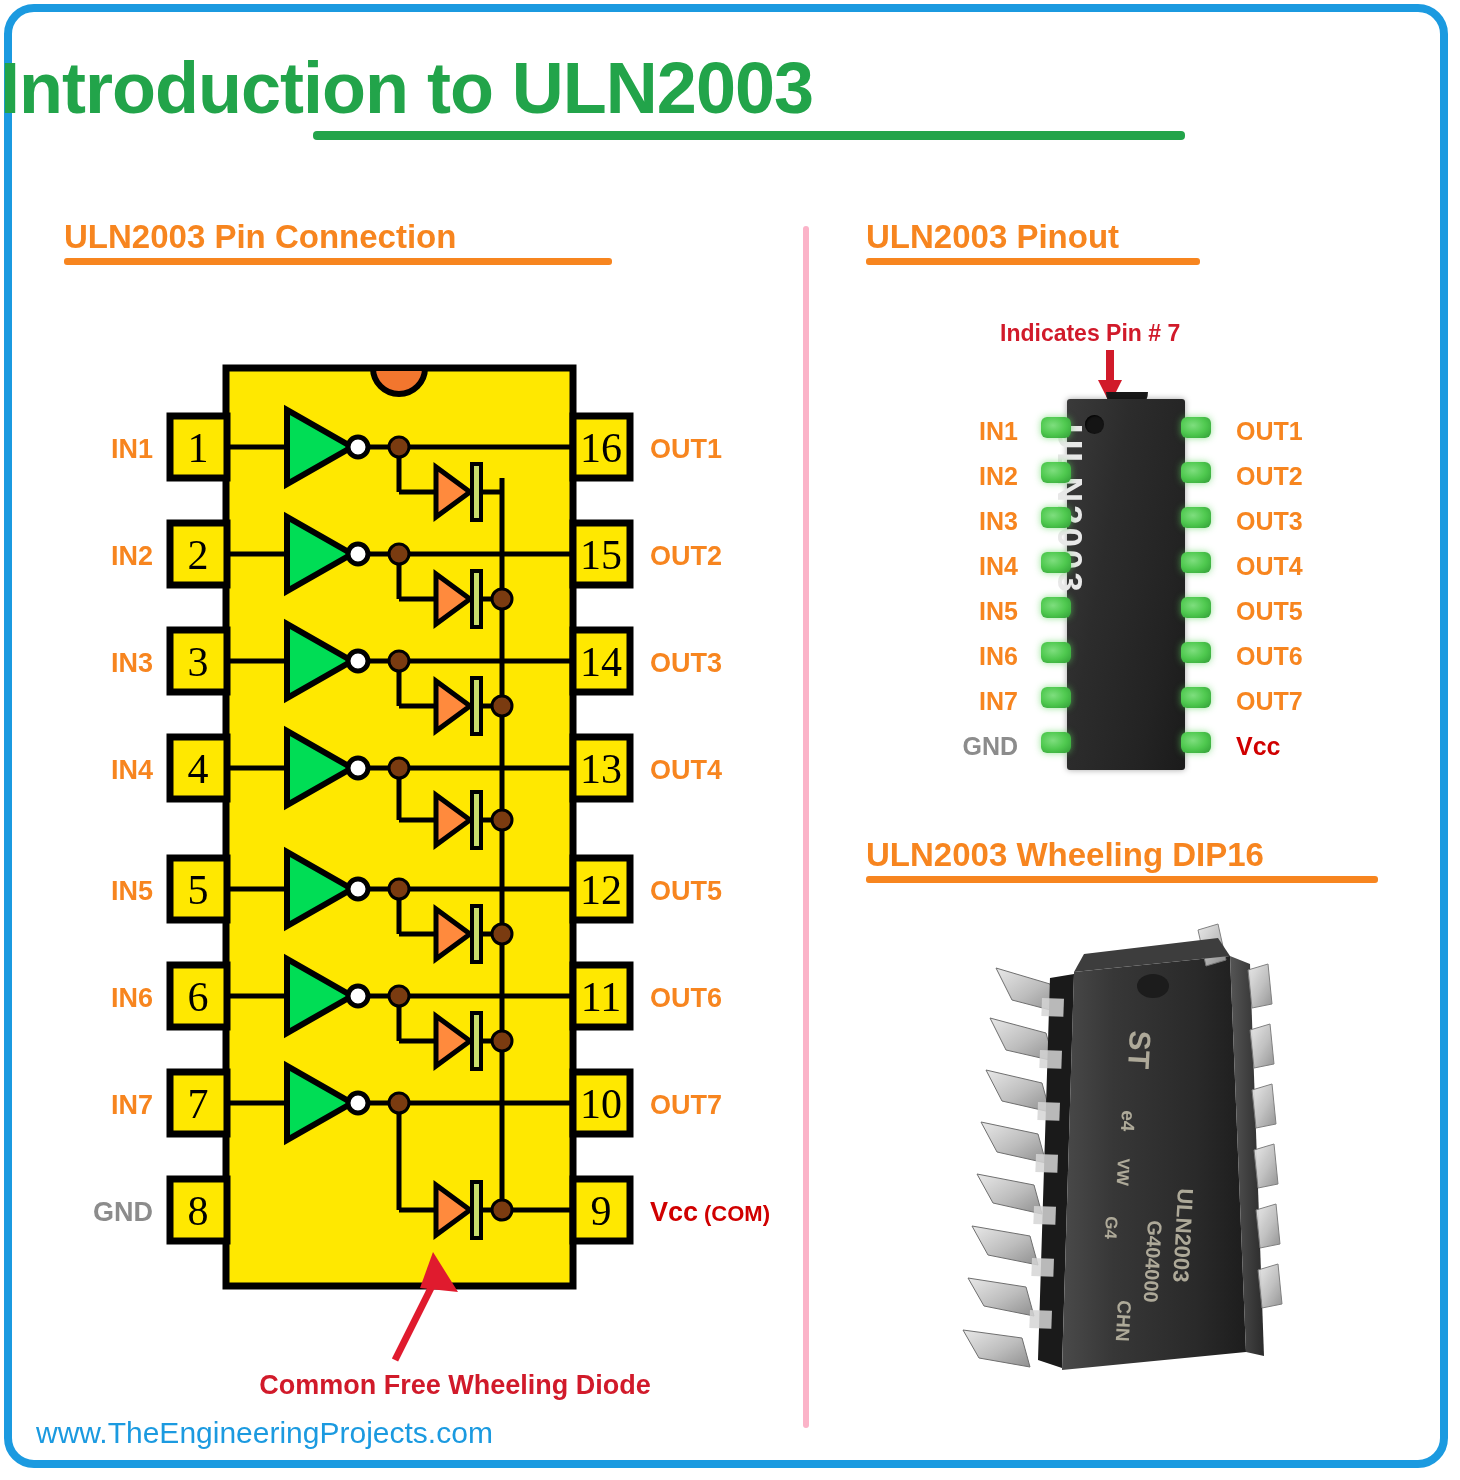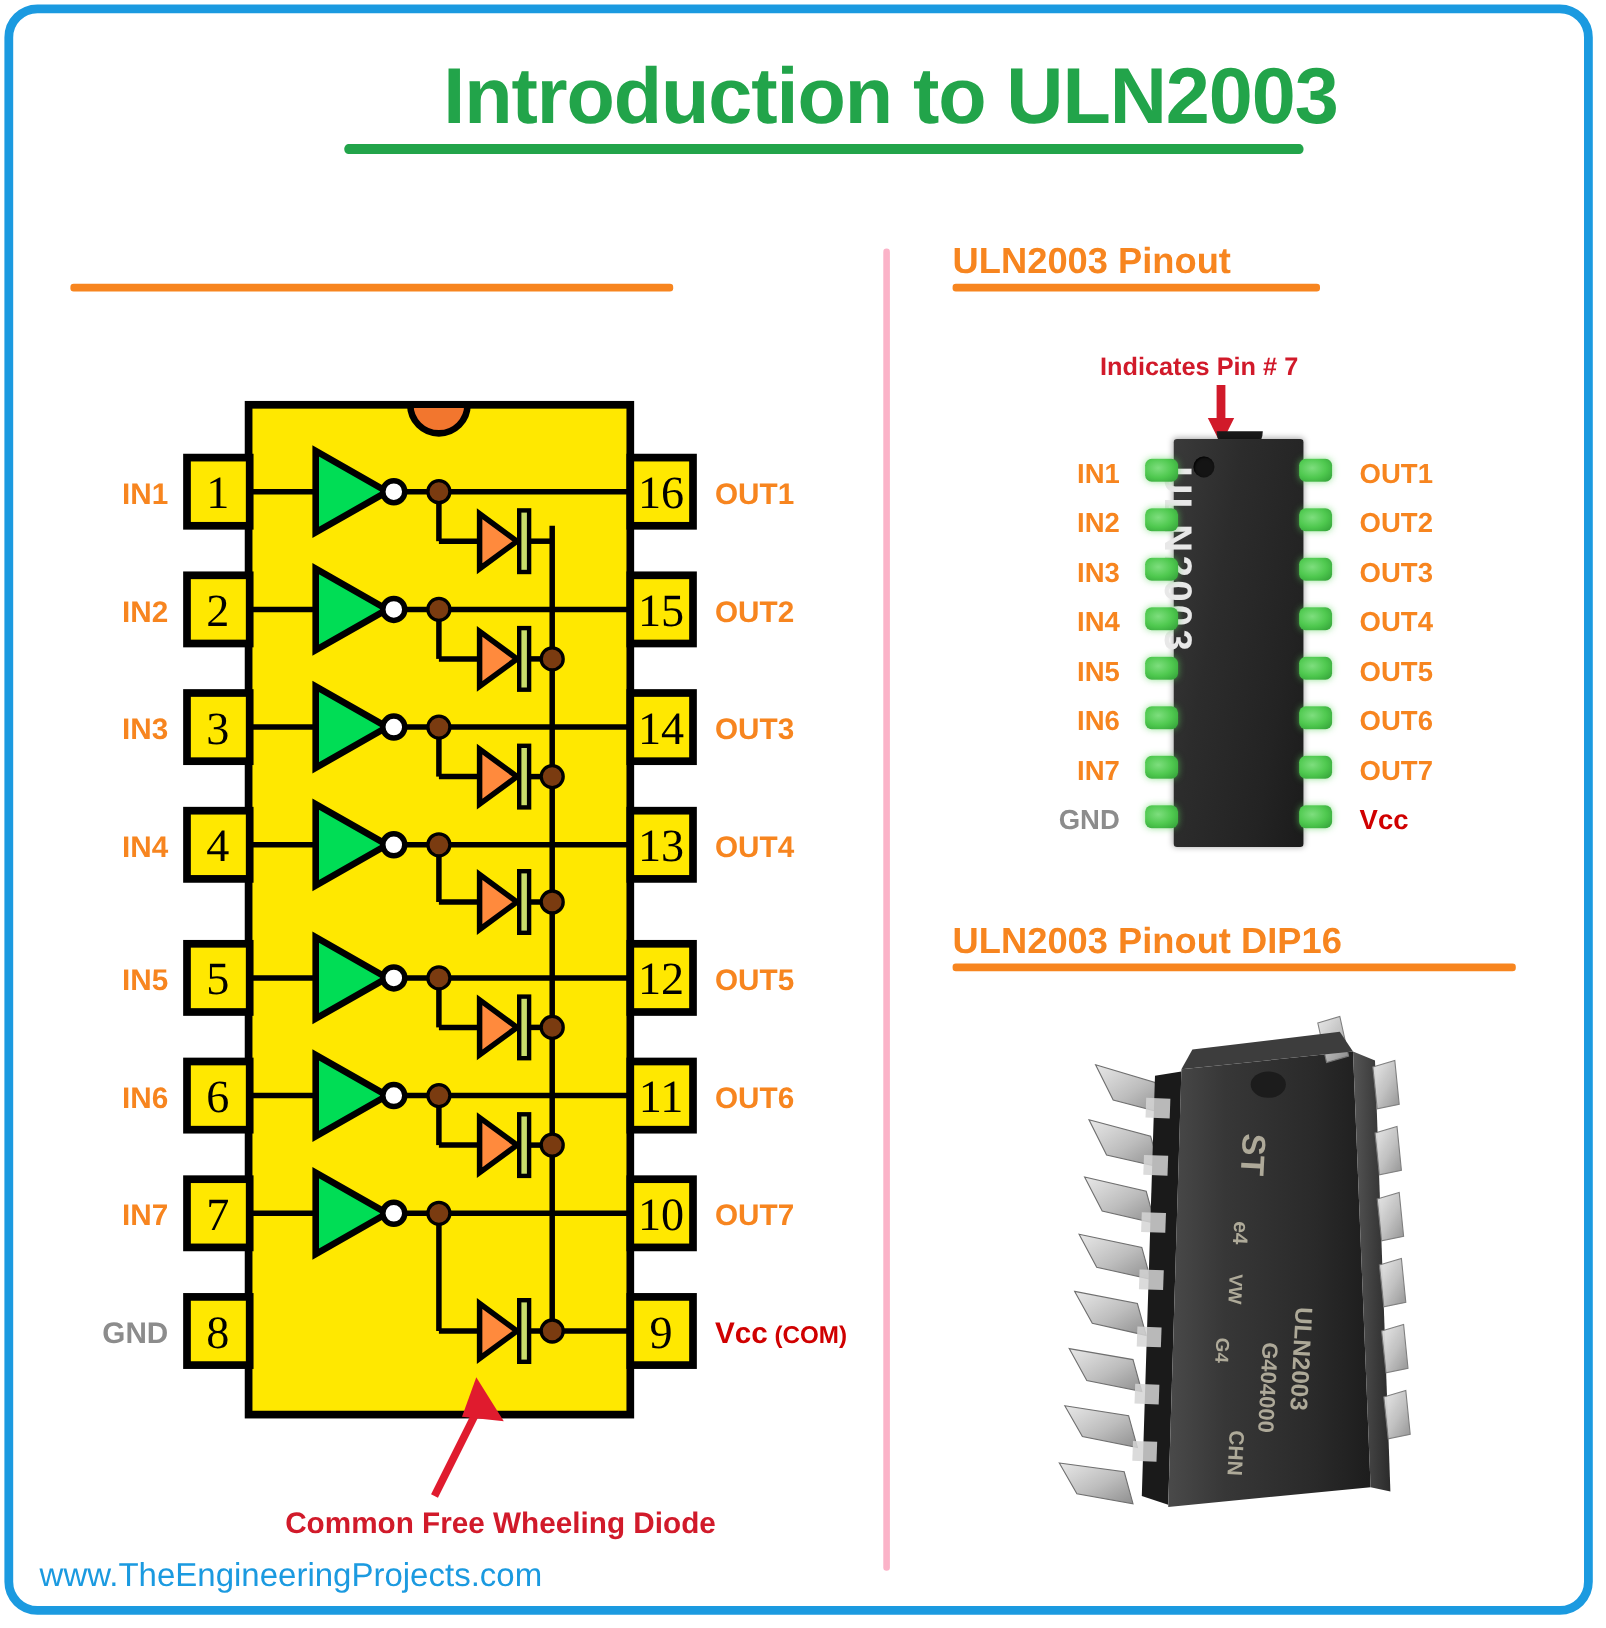--- a/index.html
+++ b/index.html
@@ -28,21 +28,21 @@
     box-sizing: border-box;
     pointer-events: none;
   }
 
   
   .main-title {
     position: absolute;
     left: 0;
     top: 52px;
     width: 1216px;
-    text-align: right;
+    text-align: left;
     font-size: 72px;
     font-weight: bold;
     color: #22a44a;
     letter-spacing: -1px;
     line-height: 1;
     white-space: nowrap;
   }
   .main-title-underline {
     position: absolute;
     left: 313px;
@@ -183,26 +183,27 @@
 </head>
 <body>
 
 <div id="page">
 
   <div class="border-frame"></div>
 
   <div class="main-title">Introduction to ULN2003</div>
   <div class="main-title-underline"></div>
 
+  <div class="sec-head" style="left:64px; top:220px;">ULN2003 Pin Connection</div>
   <div class="sec-underline" style="left:64px; top:258px; width:548px;"></div>
 
   <div class="sec-head" style="left:866px; top:220px;">ULN2003 Pinout</div>
   <div class="sec-underline" style="left:866px; top:258px; width:334px;"></div>
 
-  <div class="sec-head" style="left:866px; top:838px;">ULN2003 Pinout DIP16</div>
+  <div class="sec-head" style="left:866px; top:838px;">ULN2003 Wheeling DIP16</div>
   <div class="sec-underline" style="left:866px; top:876px; width:512px;"></div>
 
   <div class="divider"></div>
 
   <svg id="schematic" viewBox="0 0 840 1480">
 
     <rect x="226" y="368" width="347" height="918" fill="#ffe800" stroke="#000000" stroke-width="7"></rect>
 
     <path d="M 373 368 A 26 26 0 0 0 425 368 Z" fill="#f2762e" stroke="#000000" stroke-width="6"></path>
 

